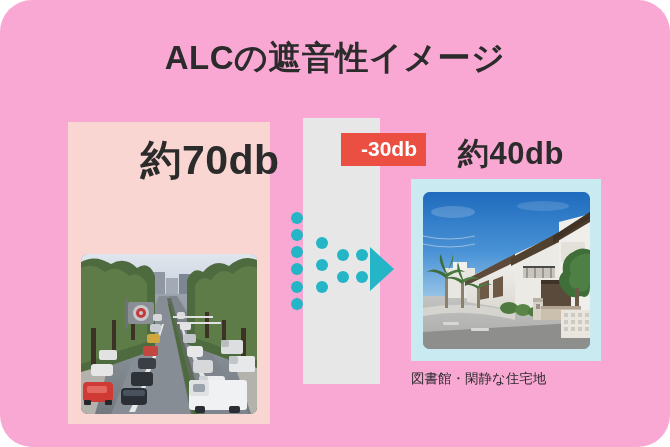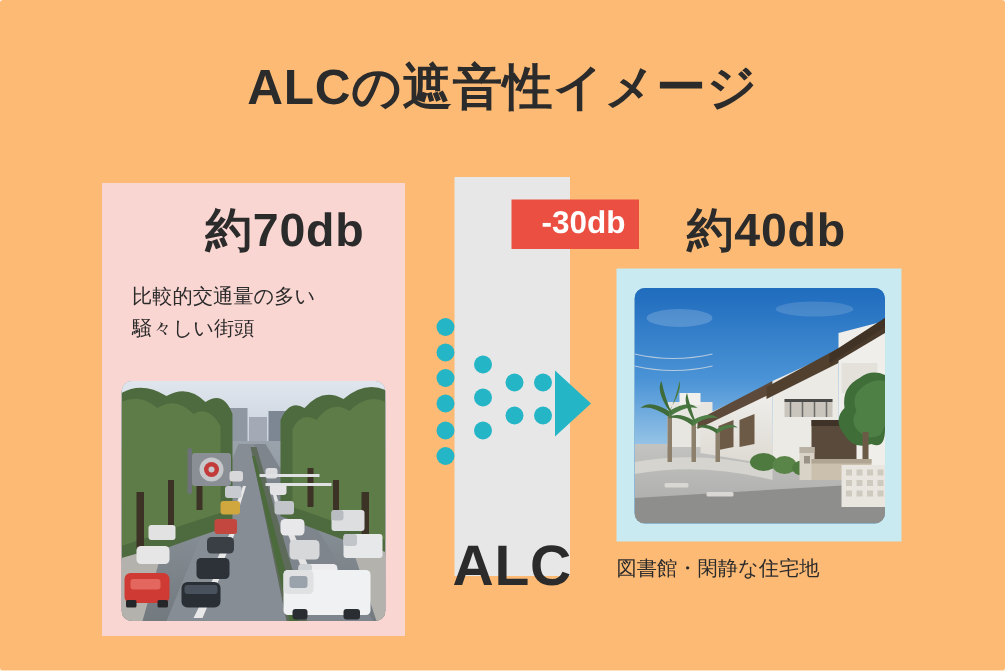--- a/index.html
+++ b/index.html
@@ -7,22 +7,22 @@
     padding: 0;
     background: #ffffff;
   }
   body {
     font-family: "Liberation Sans", "DejaVu Sans", sans-serif;
   }
   #canvas {
     position: relative;
     width: 670px;
     height: 447px;
-    background: #fdba74;
-    border-radius: 2px;
+    background: #f9a8d4;
+    border-radius: 32px;
     overflow: hidden;
   }
 
   
   #title {
     position: absolute;
     left: 0;
     top: 36px;
     width: 670px;
     text-align: center;
@@ -40,24 +40,25 @@
     width: 202px;
     height: 302px;
     background: #fad6d2;
   }
   #left-db {
     position: absolute;
     left: 68px;
     top: 133px;
     width: 244px;
     text-align: center;
-    font-size: 31px;
+    font-size: 41px;
     font-weight: bold;
     color: #2b2b2b;
     letter-spacing: 0.5px;
+    padding-left: 20px;
   }
   #left-desc {
     position: absolute;
     left: 88px;
     top: 188px;
     width: 182px;
     font-size: 13.5px;
     line-height: 1.55;
     color: #2b2b2b;
     text-align: left;
@@ -174,24 +175,20 @@
 <body>
 
 <div id="canvas">
 
   <div id="title">ALCの遮音性イメージ</div>
 
   <div id="left-panel"></div>
 
   <div id="left-db">約70db</div>
 
-  <div id="left-desc">
-    <div>比較的交通量の多い</div>
-    <div>騒々しい街頭</div>
-  </div>
 
   <div id="left-photo">
     <svg class="photo-svg" viewBox="0 0 176 160" preserveAspectRatio="none">
       <defs>
         <linearGradient id="skyL" x1="0" y1="0" x2="0" y2="1">
           <stop offset="0%" stop-color="#dfe6ee"></stop>
           <stop offset="100%" stop-color="#c6ced8"></stop>
         </linearGradient>
         <linearGradient id="roadL" x1="0" y1="0" x2="0" y2="1">
           <stop offset="0%" stop-color="#9aa3ab"></stop>
@@ -284,21 +281,20 @@
       <rect x="96" y="68" width="44" height="2" fill="#dfe1e3"></rect>
     </svg>
   </div>
 
   <div id="alc-wall"></div>
 
   <div id="sound-dots"></div>
 
   <div id="arrow"></div>
 
-  <div id="alc-label">ALC</div>
 
   <div id="badge">-30db</div>
 
   <div id="right-db">約40db</div>
 
   <div id="right-panel"></div>
 
   <div id="right-photo">
     <svg class="photo-svg" viewBox="0 0 167 157" preserveAspectRatio="none">
       <defs>

